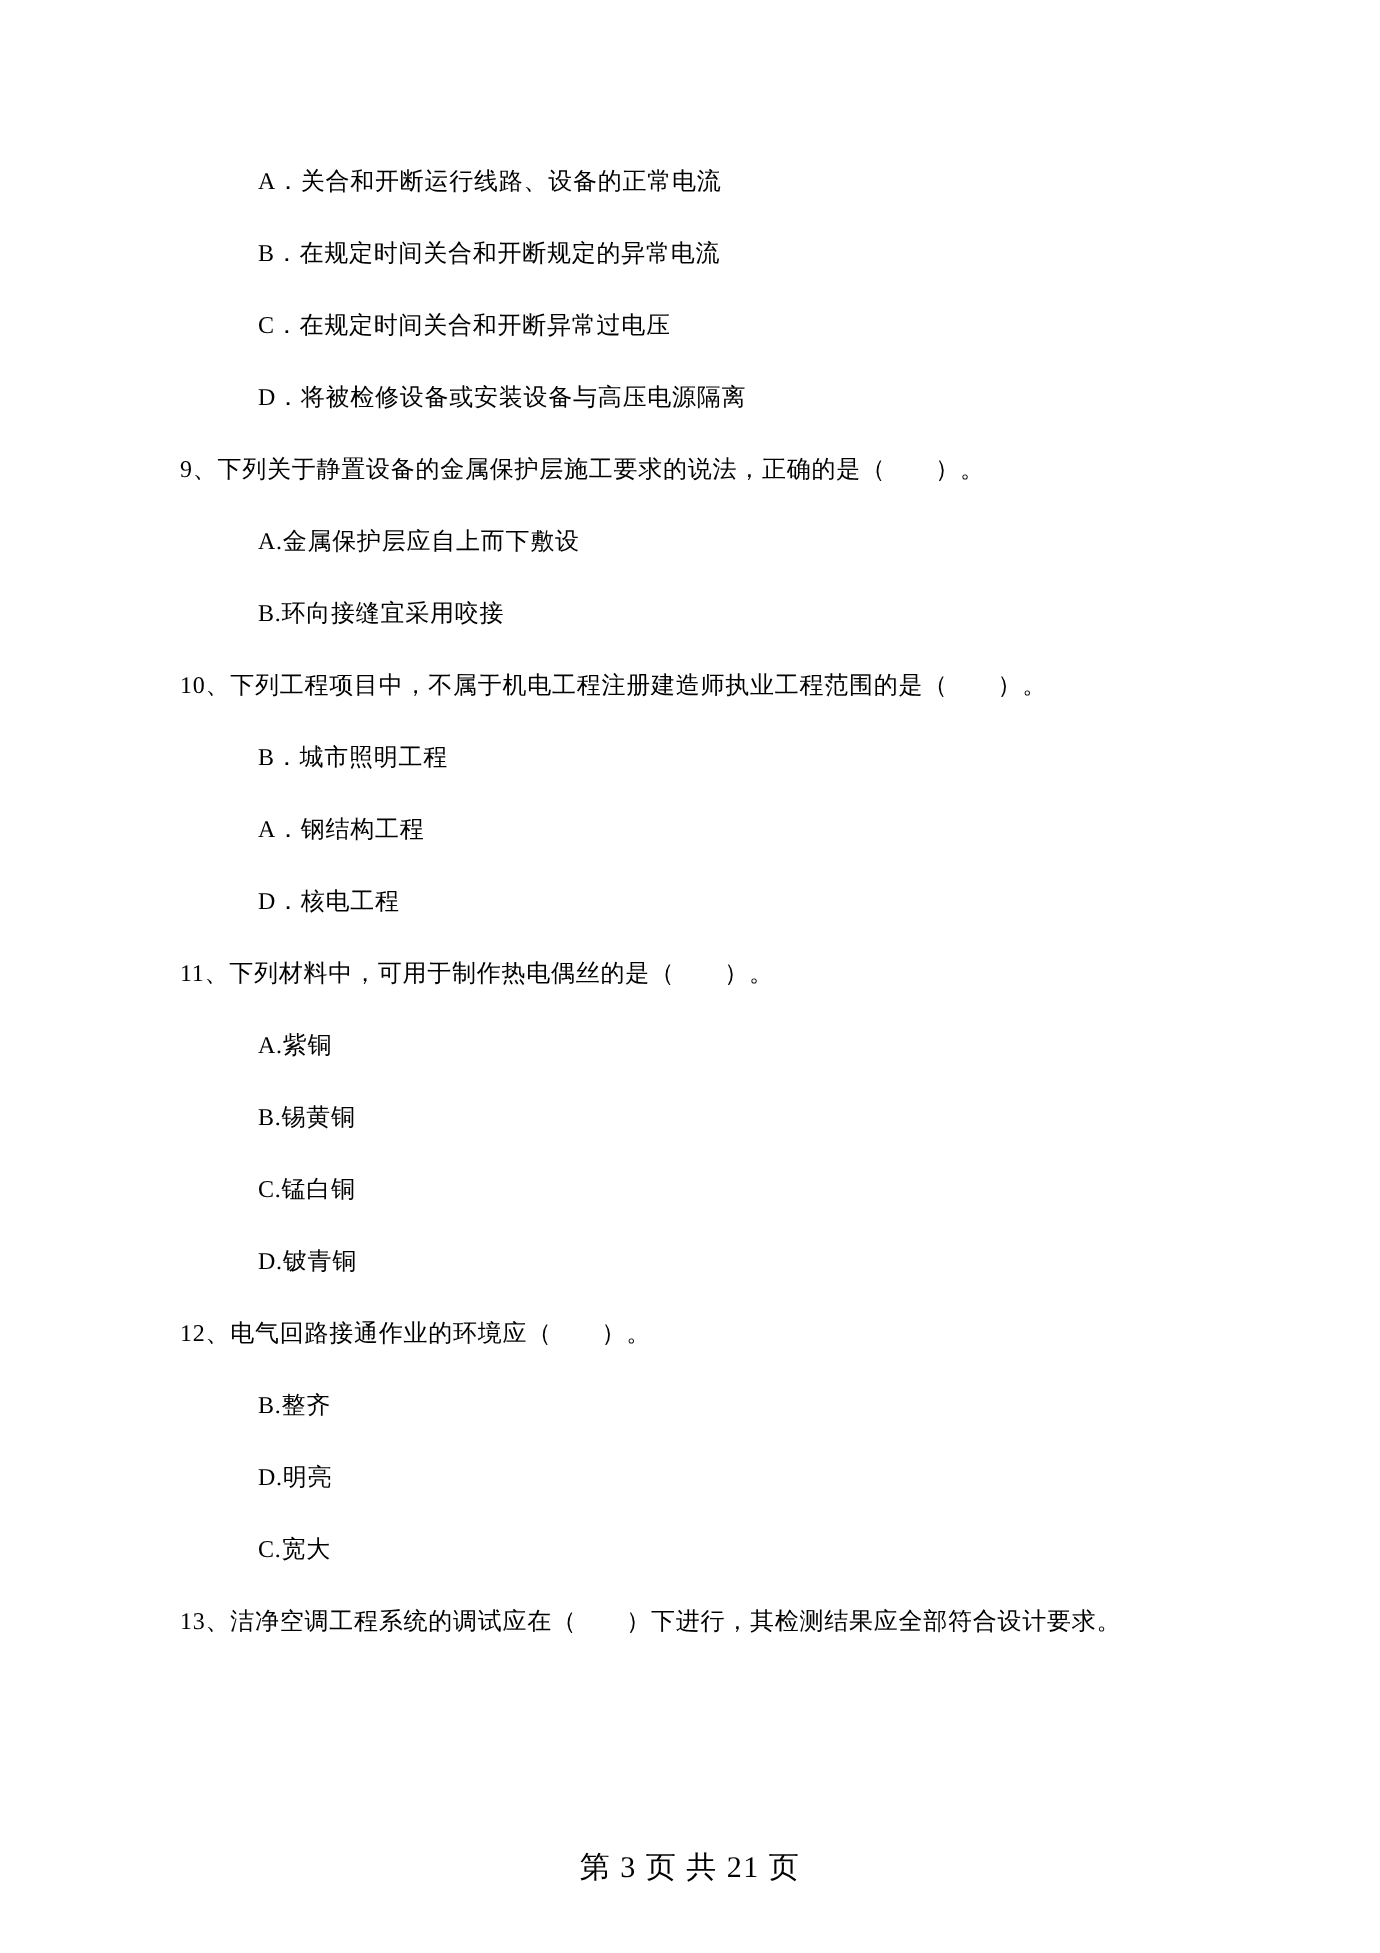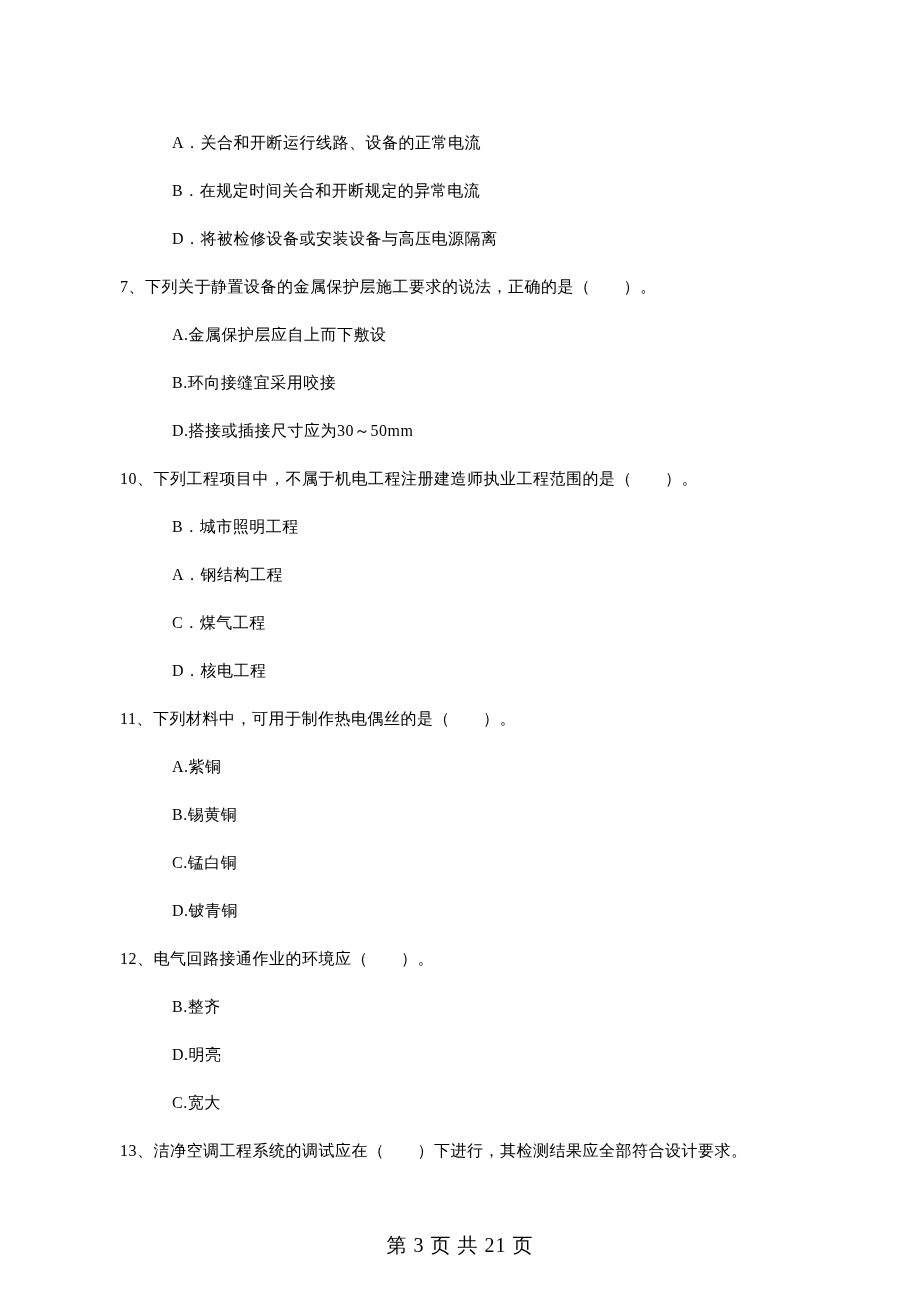--- a/index.html
+++ b/index.html
@@ -9,21 +9,20 @@
     font-family: "SimSun", "宋体", serif;
     width: 920px;
     height: 1302px;
     position: relative;
     color: #000;
     font-size: 16px;
     line-height: 1.5;
   }
   .page {
     padding: 110px 120px 0 120px;
-    margin-top: 21px;
   }
   .opt {
     padding-left: 52px;
     margin-bottom: 24px;
     letter-spacing: 0.5px;
   }
   .stem {
     padding-left: 0;
     margin-bottom: 24px;
     margin-top: 18px;
@@ -39,31 +38,30 @@
     letter-spacing: 1px;
   }
 </style>
 </head>
 <body>
 
 <div class="page">
 
   <div class="opt">A．关合和开断运行线路、设备的正常电流</div>
   <div class="opt">B．在规定时间关合和开断规定的异常电流</div>
+  <div class="opt">C．在规定时间关合和开断异常过电压</div>
   <div class="opt">D．将被检修设备或安装设备与高压电源隔离</div>
 
-  <div class="stem">7、下列关于静置设备的金属保护层施工要求的说法，正确的是（　　）。</div>
+  <div class="stem">9、下列关于静置设备的金属保护层施工要求的说法，正确的是（　　）。</div>
   <div class="opt">A.金属保护层应自上而下敷设</div>
   <div class="opt">B.环向接缝宜采用咬接</div>
-  <div class="opt">D.搭接或插接尺寸应为30～50mm</div>
 
   <div class="stem">10、下列工程项目中，不属于机电工程注册建造师执业工程范围的是（　　）。</div>
   <div class="opt">B．城市照明工程</div>
   <div class="opt">A．钢结构工程</div>
-  <div class="opt">C．煤气工程</div>
   <div class="opt">D．核电工程</div>
 
   <div class="stem">11、下列材料中，可用于制作热电偶丝的是（　　）。</div>
   <div class="opt">A.紫铜</div>
   <div class="opt">B.锡黄铜</div>
   <div class="opt">C.锰白铜</div>
   <div class="opt">D.铍青铜</div>
 
   <div class="stem">12、电气回路接通作业的环境应（　　）。</div>
   <div class="opt">B.整齐</div>

